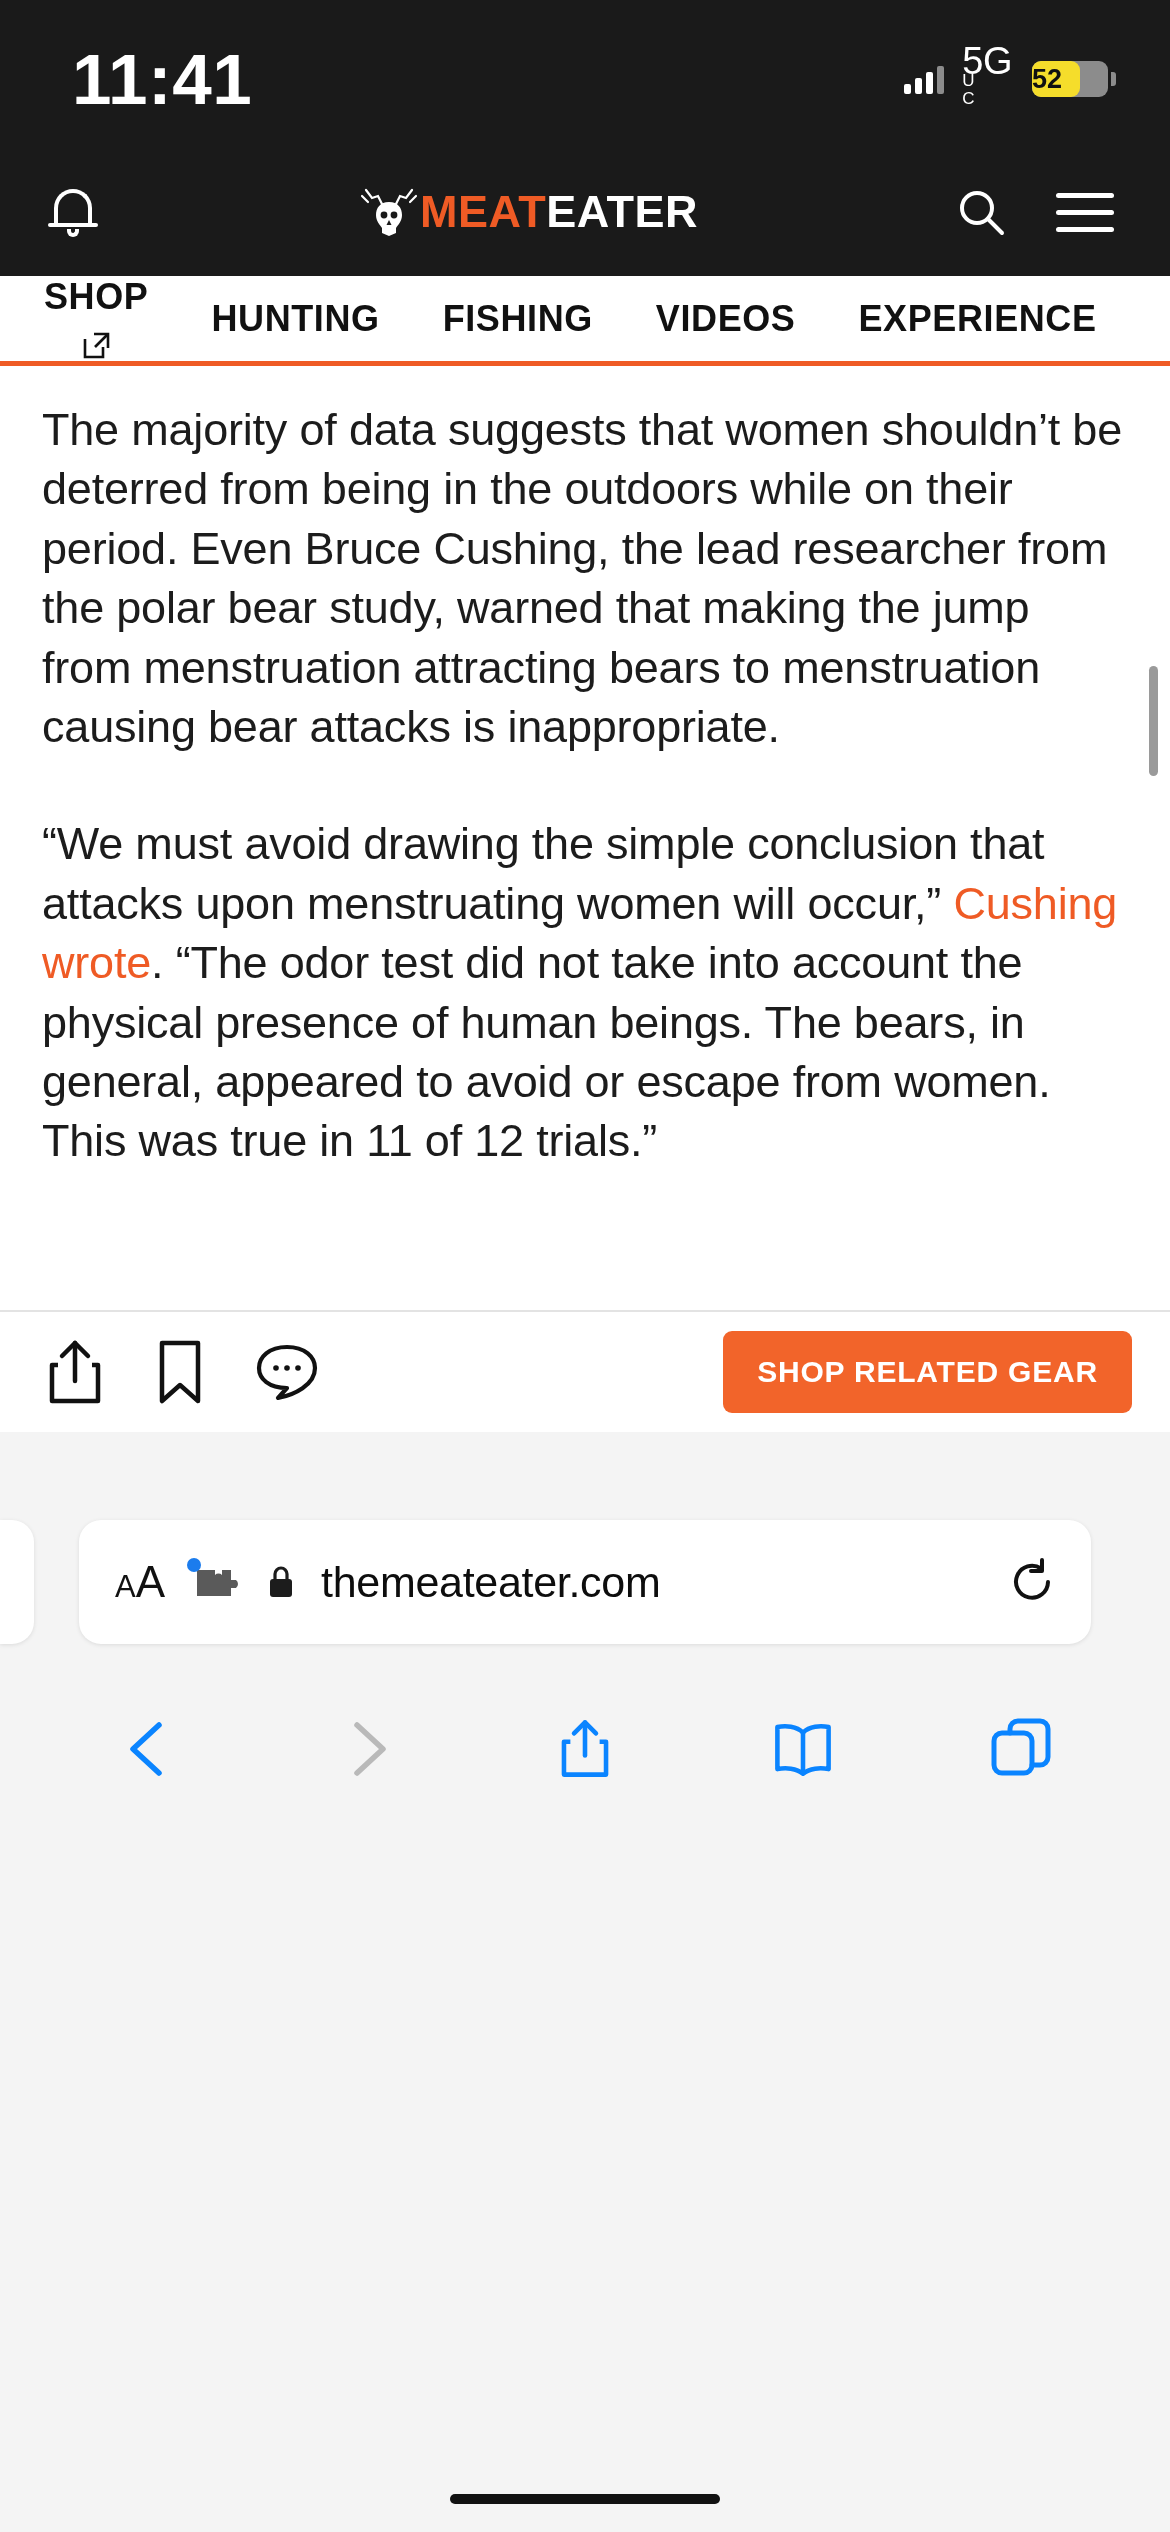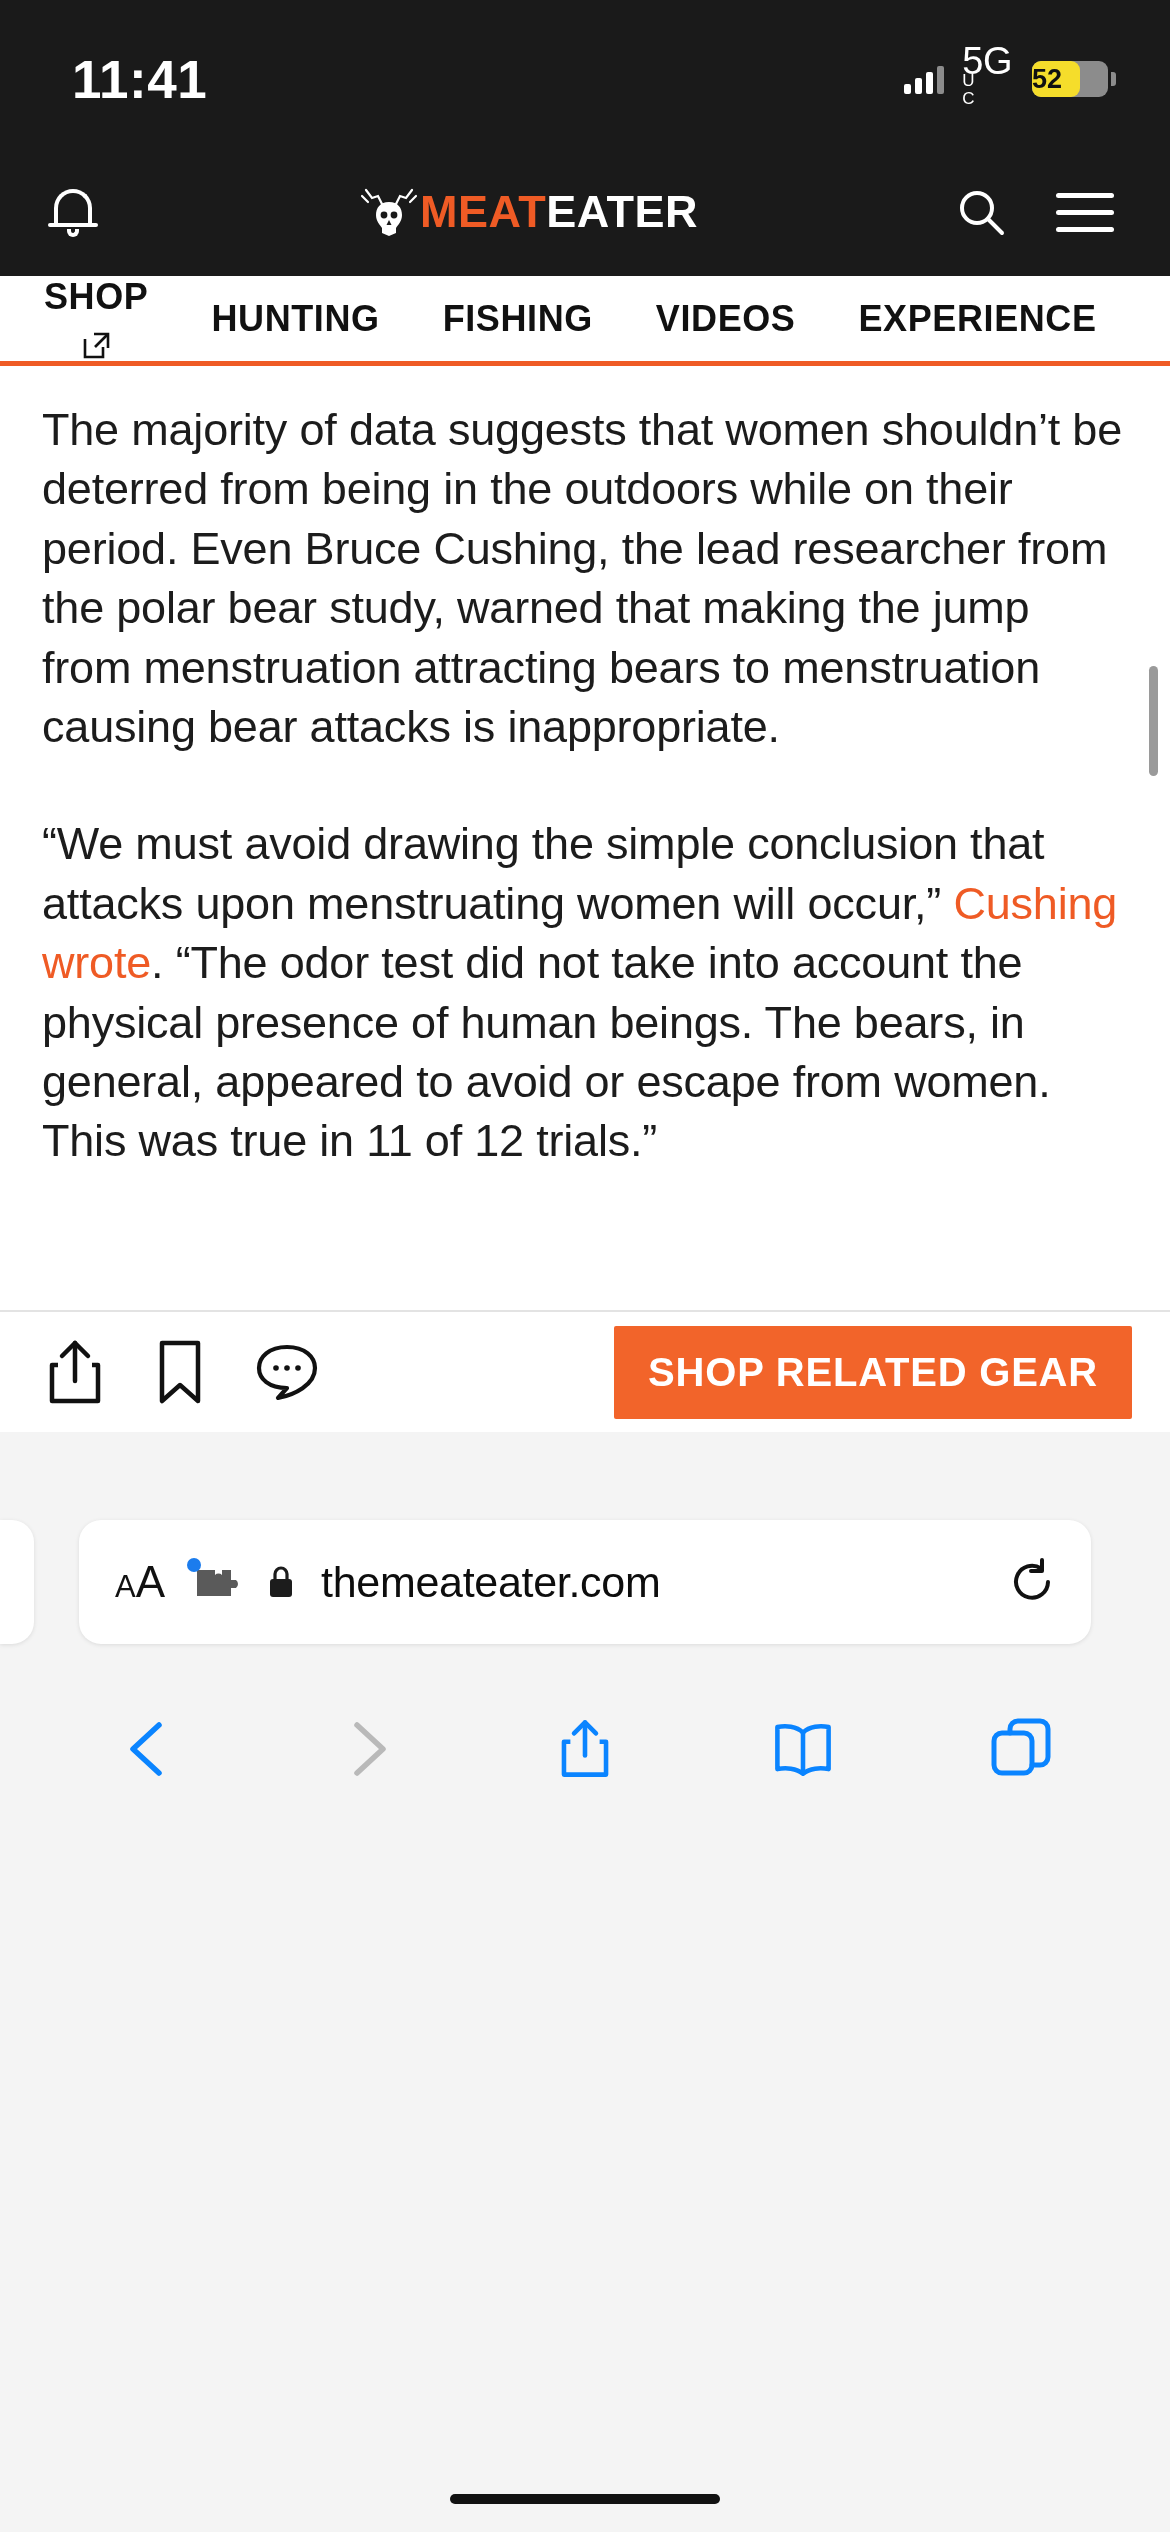--- a/index.html
+++ b/index.html
@@ -15,21 +15,21 @@
   .statusbar {
     height:148px;
     background:#1a1a1a;
     display:flex;
     align-items:center;
     justify-content:space-between;
     padding:0 62px 0 72px;
     color:#ffffff;
   }
   .status-time {
-    font-size:53px;
+    font-size:71px;
     font-weight:bold;
     letter-spacing:0.5px;
     padding-top:10px;
     text-align:right;
   }
   .status-right {
     display:flex;
     align-items:center;
     gap:16px;
     padding-top:10px;
@@ -214,24 +214,24 @@
     border-top:2px solid #e3e3e3;
     display:flex;
     align-items:center;
     padding:0 38px 0 44px;
     justify-content:space-between;
   }
   .action-icons { display:flex; align-items:center; gap:48px; }
   .shop-btn {
     background:#f2642a;
     color:#ffffff;
-    font-size:40px;
+    font-size:30px;
     font-weight:bold;
     letter-spacing:0.8px;
-    border-radius:2px;
+    border-radius:9px;
     padding:24px 34px;
     border:none;
   }
 
   
   .browser {
     position:absolute;
     left:0; right:0;
     top:1432px;
     bottom:0;

